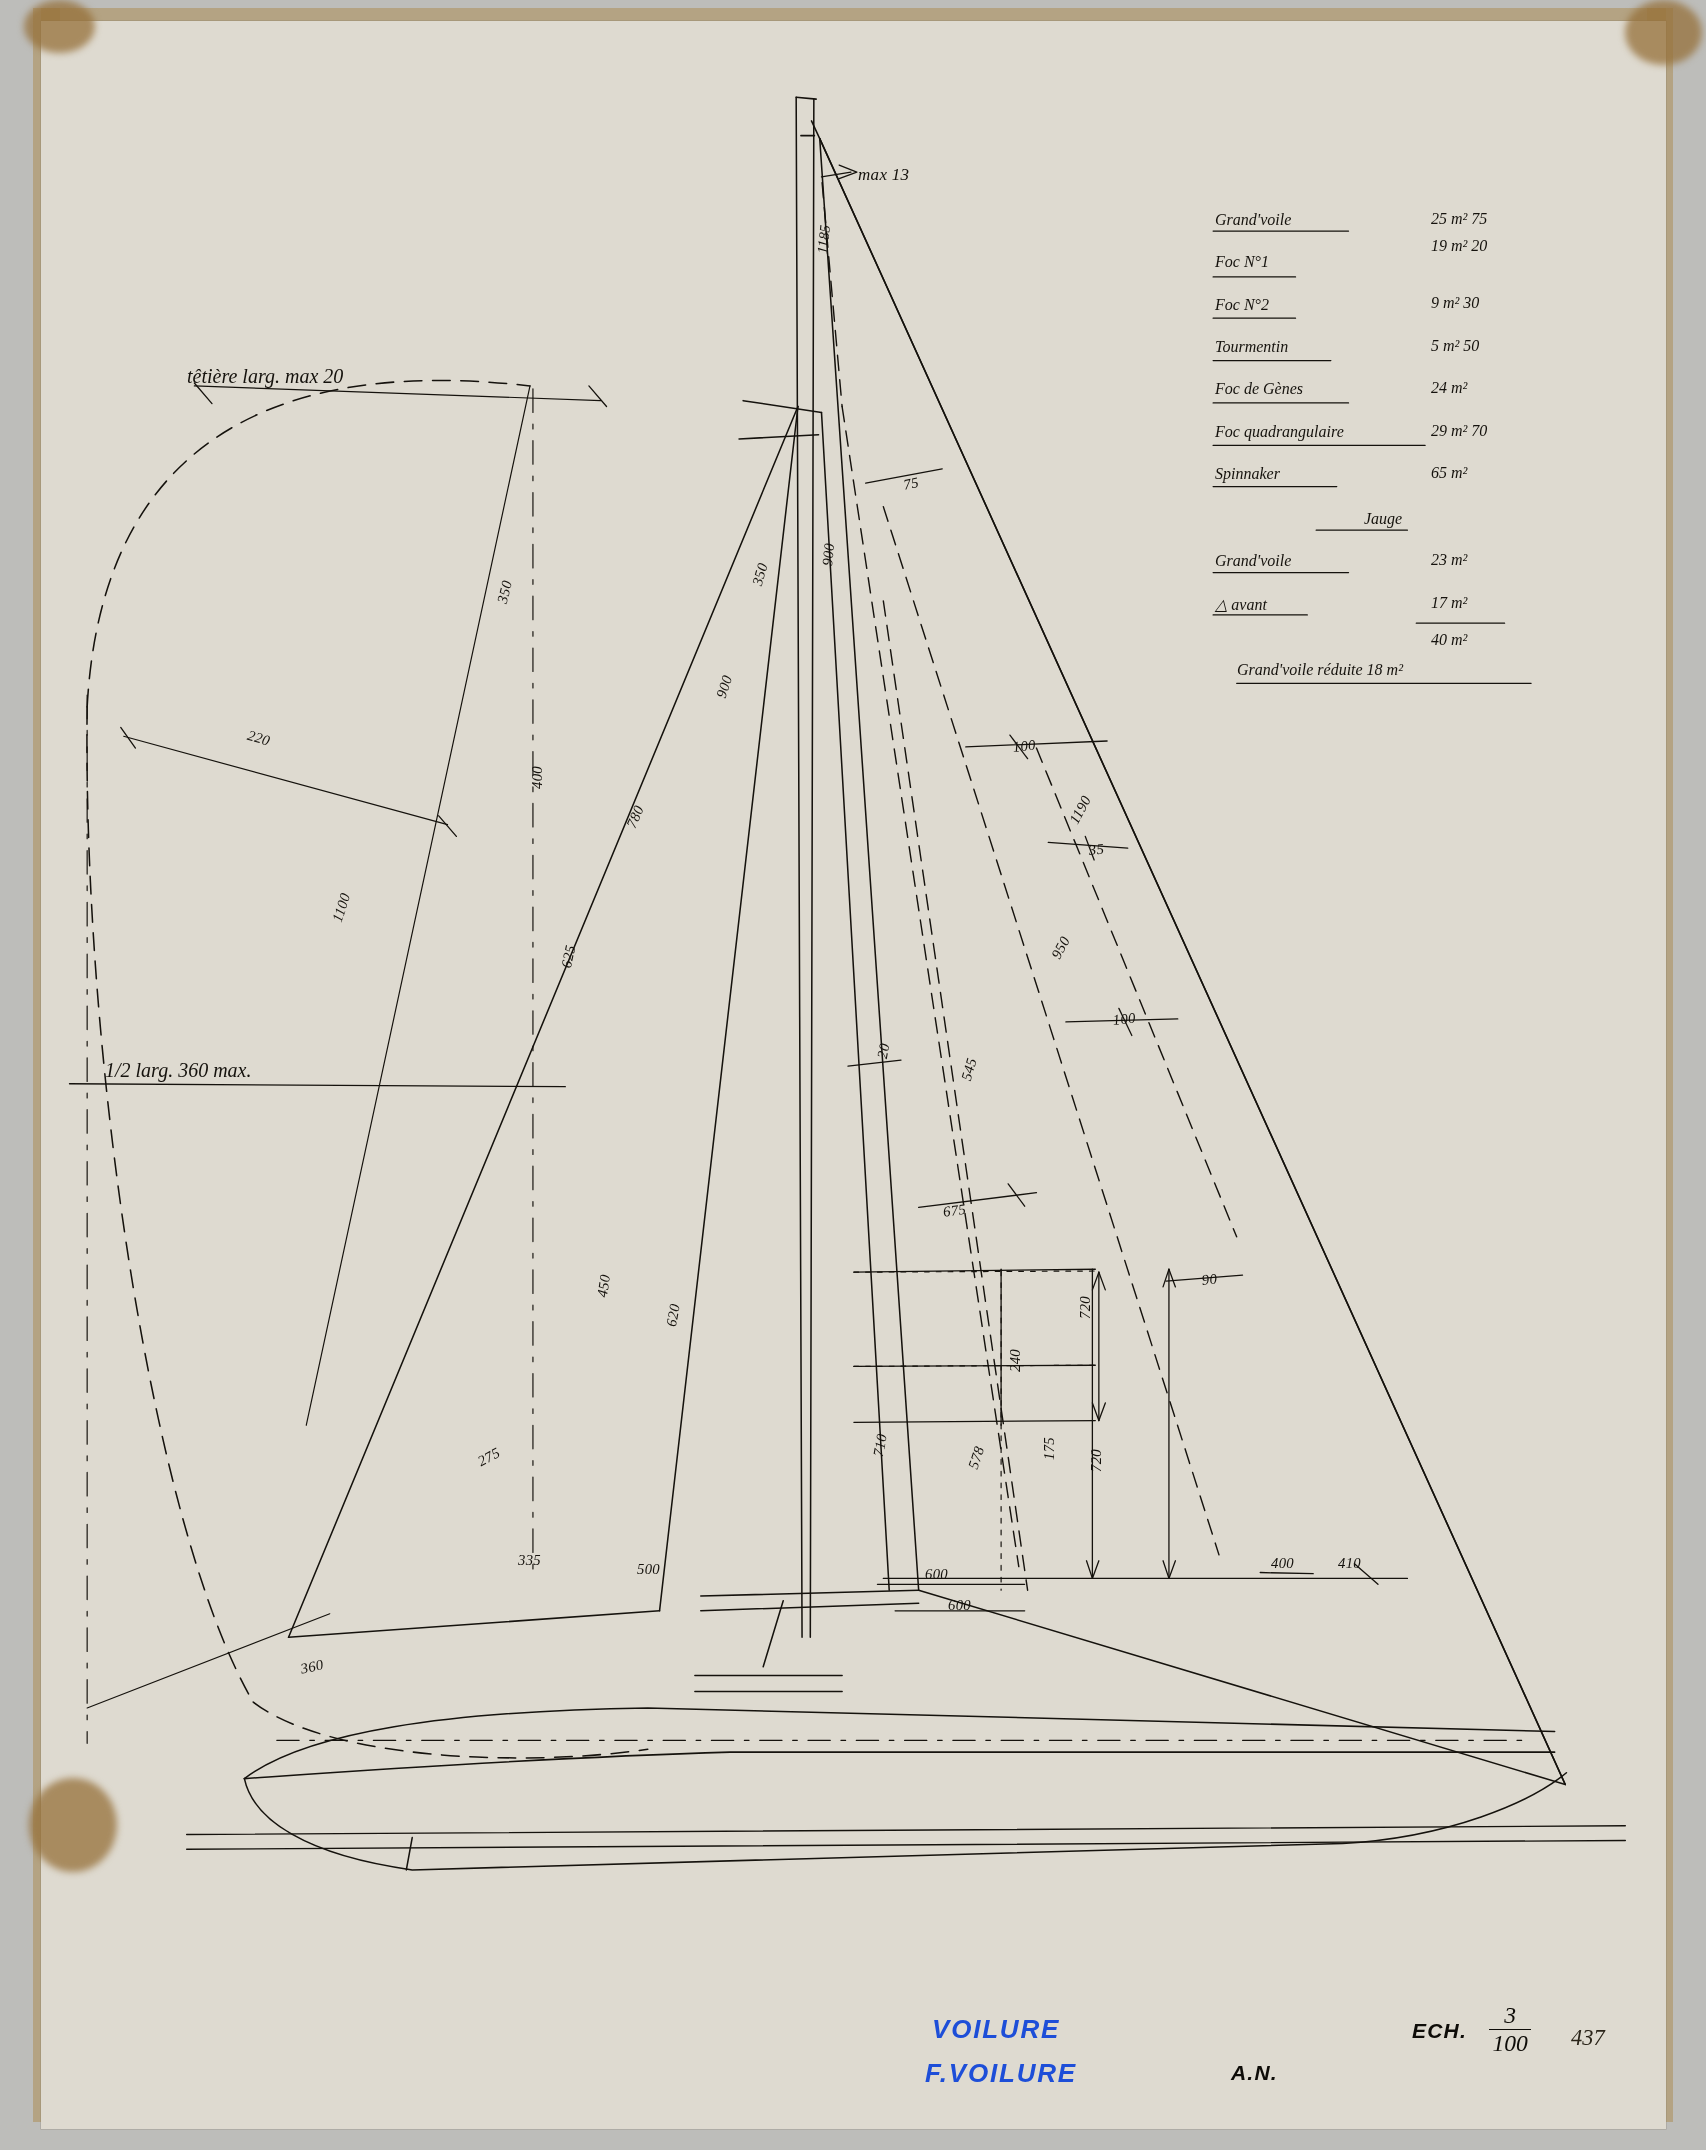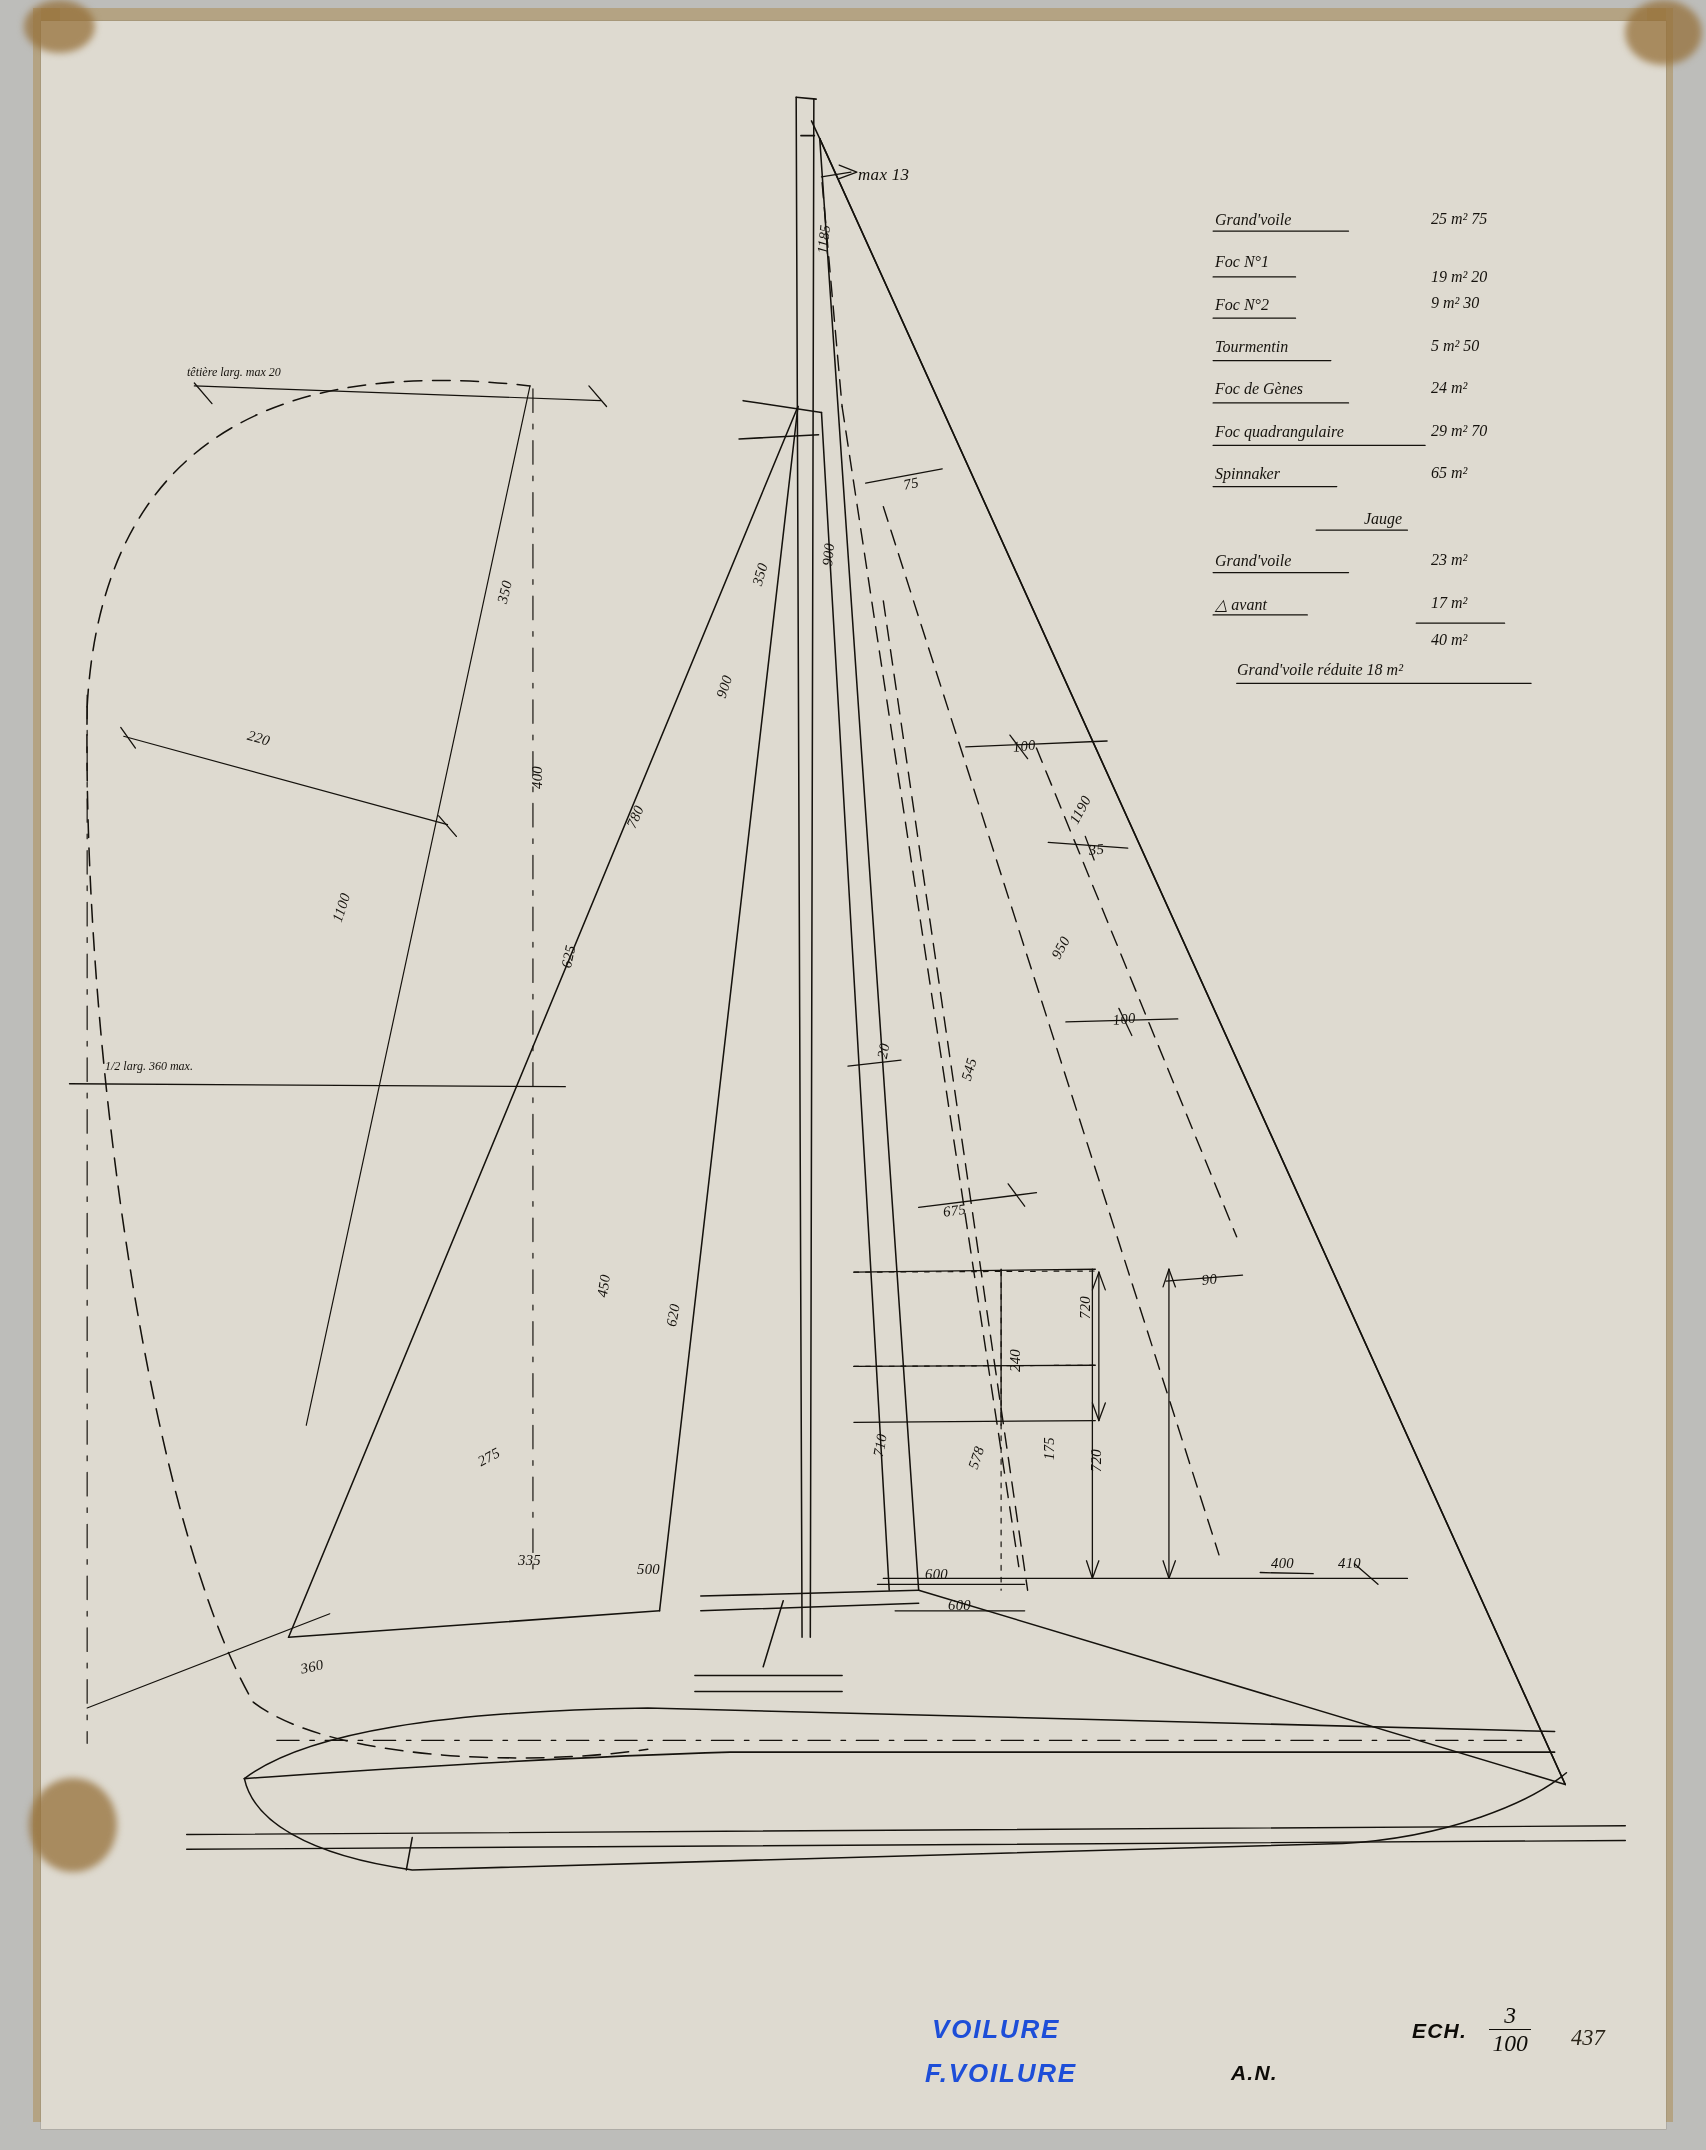--- a/index.html
+++ b/index.html
@@ -22,21 +22,21 @@
   .tape.right{left:1647px;top:8.2px;width:26px;height:2114px;}
   .corner{position:absolute;background:rgba(150,112,58,.75);border-radius:50%;filter:blur(3.5px);}
 
   
   svg.draw{position:absolute;left:0;top:0;width:1706px;height:2151px;}
 
   
   .ann{position:absolute;color:#15120d;white-space:nowrap;
        font-family:"Liberation Serif", serif;font-style:italic;}
   .num{font-size:14.7px;letter-spacing:0.3px;}
-  .lbl{font-size:12px;text-align:right;}
+  .lbl{font-size:20px;text-align:right;}
   .tbl{font-size:16px;}
 
   
   .title-main{position:absolute;font-family:"Liberation Sans",sans-serif;
       font-style:normal;font-weight:bold;font-size:35px;letter-spacing:3.5px;color:#0e0c08;}
   .title-sub{position:absolute;font-family:"Liberation Sans",sans-serif;
       font-style:italic;font-weight:bold;font-size:26px;letter-spacing:1.8px;color:#1d4ed8;}
   .title-small{position:absolute;font-family:"Liberation Sans",sans-serif;
       font-style:italic;font-weight:bold;font-size:21px;letter-spacing:1.2px;color:#0e0c08;}
   .frac{position:absolute;font-family:"Liberation Serif",serif;font-style:italic;font-size:23.6px;color:#0e0c08;text-align:center;}
@@ -204,21 +204,21 @@
         <path d="M2100 1160 L2600 1160"></path>
       </g>
     </g>
   </svg>
 
   <div>
     <div class="ann tbl" style="left:1215px;top:211px;">Grand'voile</div>
     <div class="ann tbl" style="left:1431px;top:210px;">25 m² 75</div>
 
     <div class="ann tbl" style="left:1215px;top:253px;">Foc N°1</div>
-    <div class="ann tbl" style="left:1431px;top:268px;">19 m² 20</div>
+    <div class="ann tbl" style="left:1431px;top:237px;">19 m² 20</div>
 
     <div class="ann tbl" style="left:1215px;top:296px;">Foc N°2</div>
     <div class="ann tbl" style="left:1431px;top:294px;">9 m² 30</div>
 
     <div class="ann tbl" style="left:1215px;top:338px;">Tourmentin</div>
     <div class="ann tbl" style="left:1431px;top:337px;">5 m² 50</div>
 
     <div class="ann tbl" style="left:1215px;top:380px;">Foc de Gènes</div>
     <div class="ann tbl" style="left:1431px;top:379px;">24 m²</div>
 

